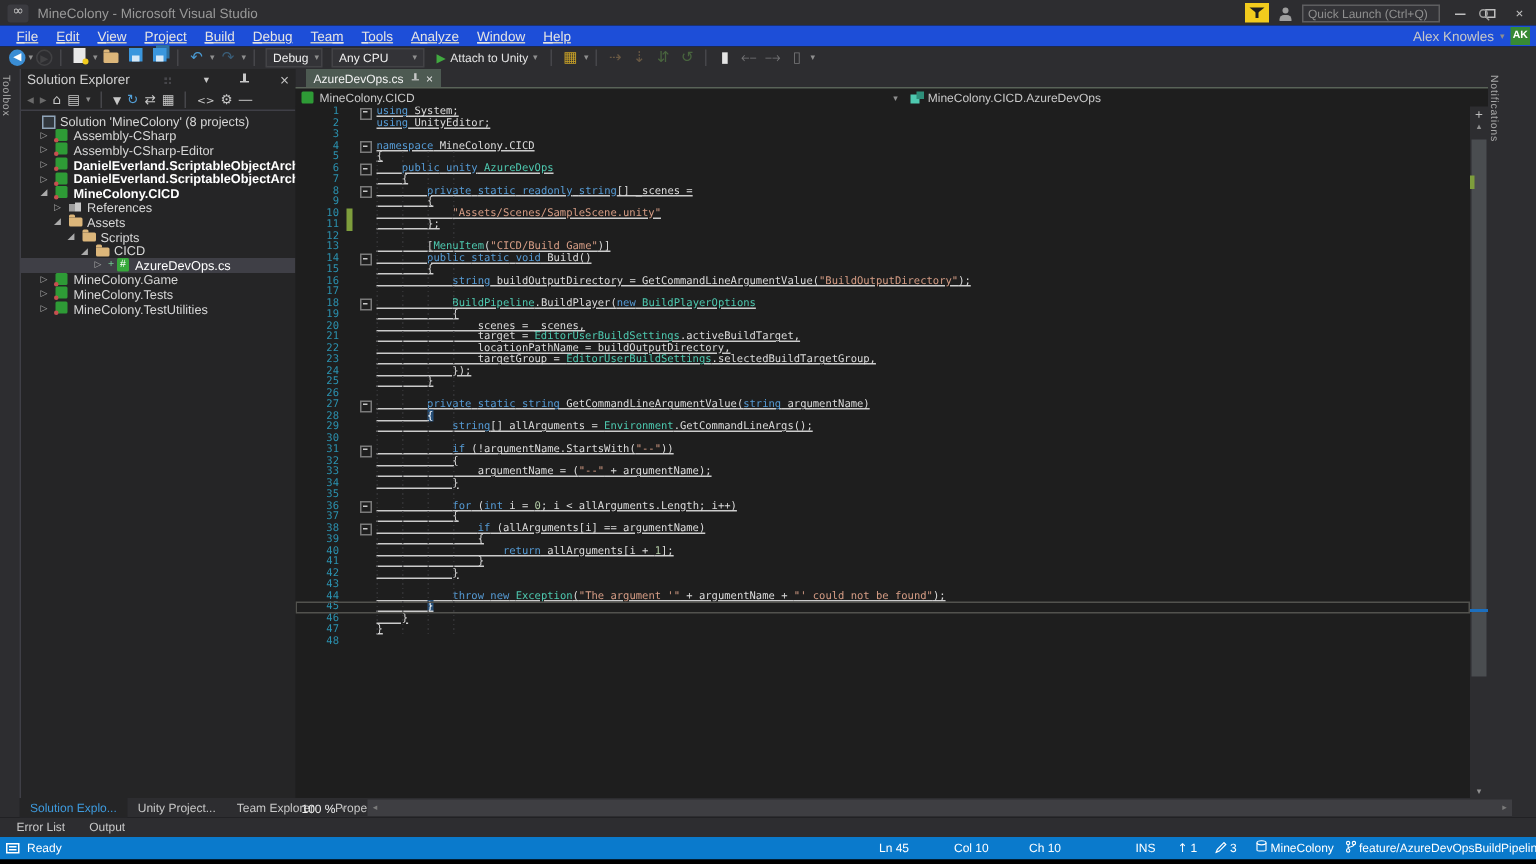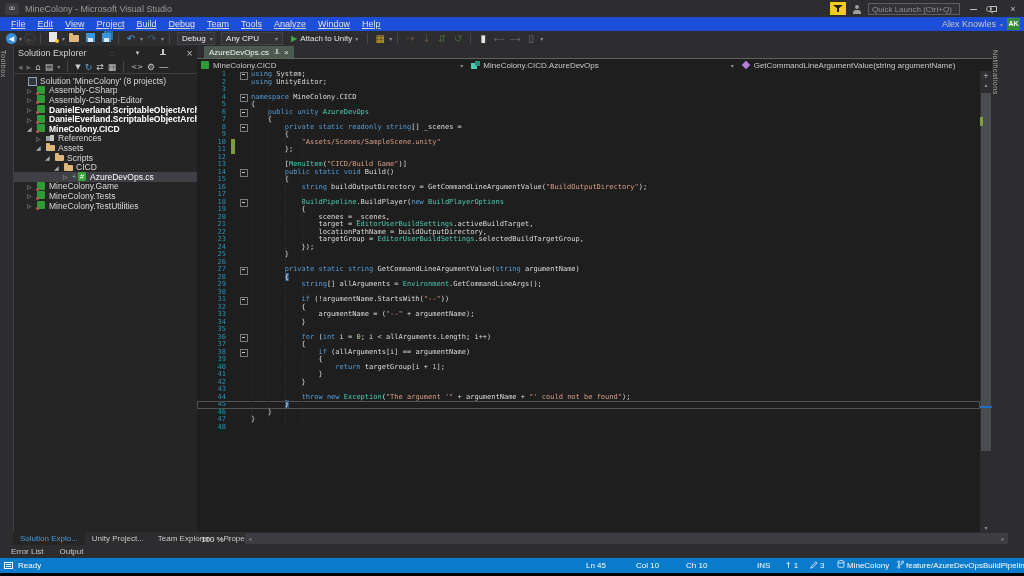--- a/index.html
+++ b/index.html
@@ -112,21 +112,21 @@
   .guides { position:absolute; left:0; top:30px; height:322.5px; width:783px; pointer-events:none; }
   .guide { position:absolute; top:0; bottom:0; width:1px; background:repeating-linear-gradient(to bottom,#3A3A3D 0 1px, transparent 1px 3px); opacity:.7; }
   .cl { display:flex; height:7.5px; line-height:7.5px; font-family:"DejaVu Sans Mono", monospace; font-size:7px; white-space:pre; }
   .cl.current { outline:1px solid #52524E; outline-offset:-1px; }
   .cl .num { width:34px; flex:none; text-align:right; padding-right:5px; color:#2B91AF; }
   .cl .chg { width:4px; flex:none; margin-right:2px; }
   .cl .chg.on { background:#7E9E3C; }
   .cl .fold { width:14px; flex:none; position:relative; }
   .cl .fold.on::before { content:""; position:absolute; left:3px; top:0.5px; width:6px; height:6px; border:1px solid #7A7A7A; background:#1E1E1E; }
   .cl .fold.on::after { content:""; position:absolute; left:5px; top:3px; width:3px; height:1px; background:#C8C8C8; }
-  .ctext { flex:1; }
+  .ctext { flex:1;text-decoration:underline; }
   .tk-k { color:#569CD6; } .tk-t { color:#4EC9B0; } .tk-s { color:#D69D85; }
   .tk-n { color:#B5CEA8; } .tk-p { color:#DCDCDC; }
   .tk-b { color:#FFF; background:#264F78; }
 
   .vscroll { position:absolute; left:783px; top:25px; width:12px; height:461px; background:#2D2D30; }
   .vs-plus { position:absolute; left:0; top:0; width:12px; height:10px; color:#BFBFBF; font-size:9px; text-align:center; line-height:10px; cursor:pointer; }
   .vs-up { position:absolute; left:0; top:10px; width:12px; height:8px; color:#8F8F8F; font-size:6px; text-align:center; cursor:pointer; font-family:"DejaVu Sans",sans-serif; }
   .vs-down { position:absolute; left:0; bottom:0; width:12px; height:8px; color:#8F8F8F; font-size:6px; text-align:center; cursor:pointer; font-family:"DejaVu Sans",sans-serif; }
   .vs-thumb { position:absolute; left:1px; top:22px; width:10px; height:358px; background:#4A4D50; cursor:grab; }
   .vs-mark-chg { position:absolute; left:0; top:46px; width:3px; height:9px; background:#7E9E3C; }
@@ -353,25 +353,20 @@
     </div>
     <div class="breadcrumb">
       <span class="bc-seg">
         <span class="bcico bcico-project"></span>
         <span>MineColony.CICD</span>
         <span class="bc-caret">▾</span>
       </span>
       <span class="bc-seg">
         <span class="bcico bcico-class"></span>
         <span>MineColony.CICD.AzureDevOps</span>
-        <span class="bc-caret">▾</span>
-      </span>
-      <span class="bc-seg">
-        <span class="bcico bcico-method"></span>
-        <span>GetCommandLineArgumentValue(string argumentName)</span>
         <span class="bc-caret">▾</span>
       </span>
     </div>
 
     <div class="codearea">
       <div class="guides">
         <div class="guide" style="left:54px;"></div>
         <div class="guide" style="left:71px;"></div>
         <div class="guide" style="left:88px;"></div>
         <div class="guide" style="left:105px;"></div>
@@ -409,21 +404,21 @@
           <div class="cl"><span class="num">30</span><span class="chg"></span><span class="fold"></span><span class="ctext"></span></div>
           <div class="cl"><span class="num">31</span><span class="chg"></span><span class="fold on"></span><span class="ctext"><span class="tk-p">            </span><span class="tk-k">if</span><span class="tk-p"> (!argumentName.StartsWith(</span><span class="tk-s">"--"</span><span class="tk-p">))</span></span></div>
           <div class="cl"><span class="num">32</span><span class="chg"></span><span class="fold"></span><span class="ctext"><span class="tk-p">            {</span></span></div>
           <div class="cl"><span class="num">33</span><span class="chg"></span><span class="fold"></span><span class="ctext"><span class="tk-p">                argumentName = (</span><span class="tk-s">"--"</span><span class="tk-p"> + argumentName);</span></span></div>
           <div class="cl"><span class="num">34</span><span class="chg"></span><span class="fold"></span><span class="ctext"><span class="tk-p">            }</span></span></div>
           <div class="cl"><span class="num">35</span><span class="chg"></span><span class="fold"></span><span class="ctext"></span></div>
           <div class="cl"><span class="num">36</span><span class="chg"></span><span class="fold on"></span><span class="ctext"><span class="tk-p">            </span><span class="tk-k">for</span><span class="tk-p"> (</span><span class="tk-k">int</span><span class="tk-p"> i = </span><span class="tk-n">0</span><span class="tk-p">; i &lt; allArguments.Length; i++)</span></span></div>
           <div class="cl"><span class="num">37</span><span class="chg"></span><span class="fold"></span><span class="ctext"><span class="tk-p">            {</span></span></div>
           <div class="cl"><span class="num">38</span><span class="chg"></span><span class="fold on"></span><span class="ctext"><span class="tk-p">                </span><span class="tk-k">if</span><span class="tk-p"> (allArguments[i] == argumentName)</span></span></div>
           <div class="cl"><span class="num">39</span><span class="chg"></span><span class="fold"></span><span class="ctext"><span class="tk-p">                {</span></span></div>
-          <div class="cl"><span class="num">40</span><span class="chg"></span><span class="fold"></span><span class="ctext"><span class="tk-p">                    </span><span class="tk-k">return</span><span class="tk-p"> targetGroup[i + </span><span class="tk-n">1</span><span class="tk-p">];</span></span></div>
+          <div class="cl"><span class="num">40</span><span class="chg"></span><span class="fold"></span><span class="ctext"><span class="tk-p">                    </span><span class="tk-k">return</span><span class="tk-p"> allArguments[i + </span><span class="tk-n">1</span><span class="tk-p">];</span></span></div>
           <div class="cl"><span class="num">41</span><span class="chg"></span><span class="fold"></span><span class="ctext"><span class="tk-p">                }</span></span></div>
           <div class="cl"><span class="num">42</span><span class="chg"></span><span class="fold"></span><span class="ctext"><span class="tk-p">            }</span></span></div>
           <div class="cl"><span class="num">43</span><span class="chg"></span><span class="fold"></span><span class="ctext"></span></div>
           <div class="cl"><span class="num">44</span><span class="chg"></span><span class="fold"></span><span class="ctext"><span class="tk-p">            </span><span class="tk-k">throw</span><span class="tk-p"> </span><span class="tk-k">new</span><span class="tk-p"> </span><span class="tk-t">Exception</span><span class="tk-p">(</span><span class="tk-s">"The argument '"</span><span class="tk-p"> + argumentName + </span><span class="tk-s">"' could not be found"</span><span class="tk-p">);</span></span></div>
           <div class="cl current"><span class="num">45</span><span class="chg"></span><span class="fold"></span><span class="ctext"><span class="tk-p">        </span><span class="tk-b">}</span></span></div>
           <div class="cl"><span class="num">46</span><span class="chg"></span><span class="fold"></span><span class="ctext"><span class="tk-p">    }</span></span></div>
           <div class="cl"><span class="num">47</span><span class="chg"></span><span class="fold"></span><span class="ctext"><span class="tk-p">}</span></span></div>
           <div class="cl"><span class="num">48</span><span class="chg"></span><span class="fold"></span><span class="ctext"></span></div>
         </div>
     </div>

